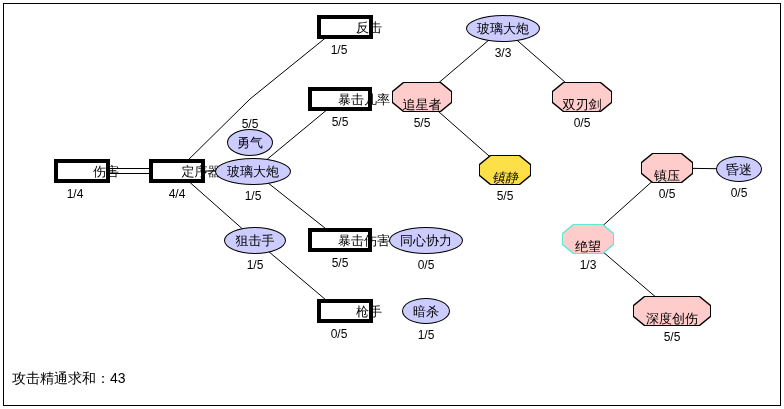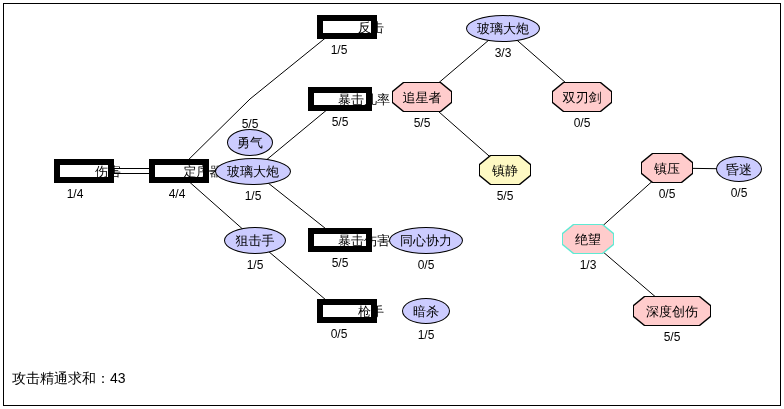--- a/index.html
+++ b/index.html
@@ -25,31 +25,31 @@
     z-index: 1;
   }
   .node {
     position: absolute;
     display: flex;
     align-items: center;
     justify-content: center;
     z-index: 2;
     cursor: default;
   }
-  .shape-box { border: 6px solid #701a75; padding-left: 48px; }
+  .shape-box { border: 4px solid #701a75; padding-left: 48px; }
   .shape-ellipse { border: 1px solid #000000; border-radius: 50%; }
   .oct-clip {
     clip-path: polygon(11px 0, calc(100% - 11px) 0, 100% 9px, 100% calc(100% - 9px),
                        calc(100% - 11px) 100%, 11px 100%, 0 calc(100% - 9px), 0 9px);
   }
   .octagon-inner {
     position: absolute;
     inset: 1px;
     display: flex;
-    align-items: center;
+    align-items: flex-end;
     justify-content: center;
   }
   .node-label {
     font-size: 13px;
     line-height: 1;
     color: #000000;
     white-space: nowrap;
   }
   .node-value {
     position: absolute;
@@ -138,21 +138,21 @@
       <span class="node-label">玻璃大炮</span>
     </div>
     <div class="node-value" style="left: 503px; top: 46.5px;">3/3</div>
     <div class="node shape-octagon oct-clip" style="left: 552px; top: 82px; width: 60px; height: 30px; background: rgb(0, 0, 0);">
       <div class="octagon-inner oct-clip" style="background: rgb(255, 204, 204);">
         <span class="node-label">双刃剑</span>
       </div>
     </div>
     <div class="node-value" style="left: 582px; top: 117px;">0/5</div>
     <div class="node shape-octagon oct-clip" style="left: 479px; top: 155px; width: 52px; height: 30px; background: rgb(0, 0, 0);">
-      <div class="octagon-inner oct-clip" style="background: #fef9c3;">
+      <div class="octagon-inner oct-clip" style="background: #fde047; font-style: italic;">
         <span class="node-label">镇静</span>
       </div>
     </div>
     <div class="node-value" style="left: 505px; top: 190px;">5/5</div>
     <div class="node shape-ellipse" style="left: 389px; top: 226.5px; width: 74px; height: 27px; background: rgb(204, 204, 255); border-color: rgb(0, 0, 0);">
       <span class="node-label">同心协力</span>
     </div>
     <div class="node-value" style="left: 426px; top: 258.5px;">0/5</div>
     <div class="node shape-ellipse" style="left: 402px; top: 298px; width: 48px; height: 26px; background: rgb(204, 204, 255); border-color: rgb(0, 0, 0);">
       <span class="node-label">暗杀</span>

